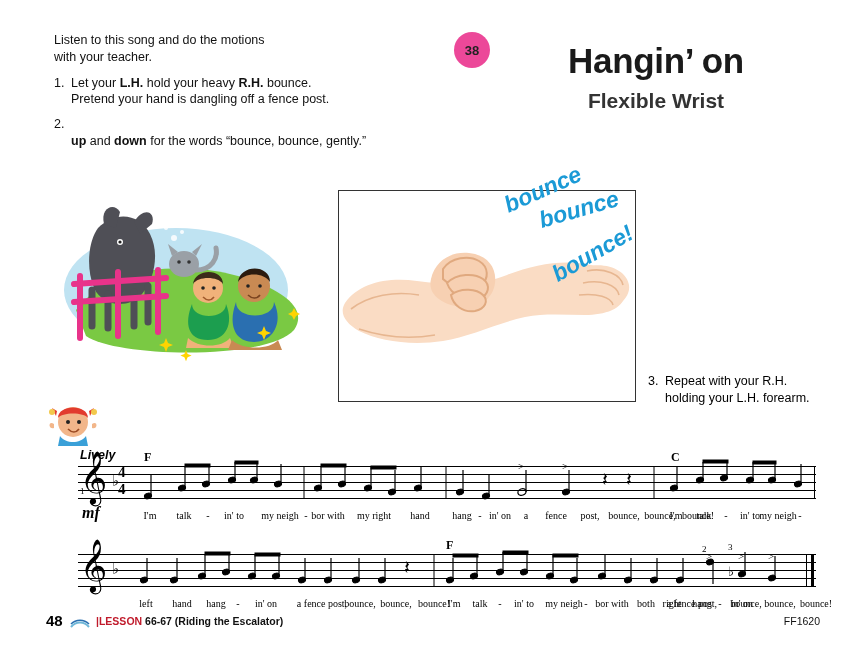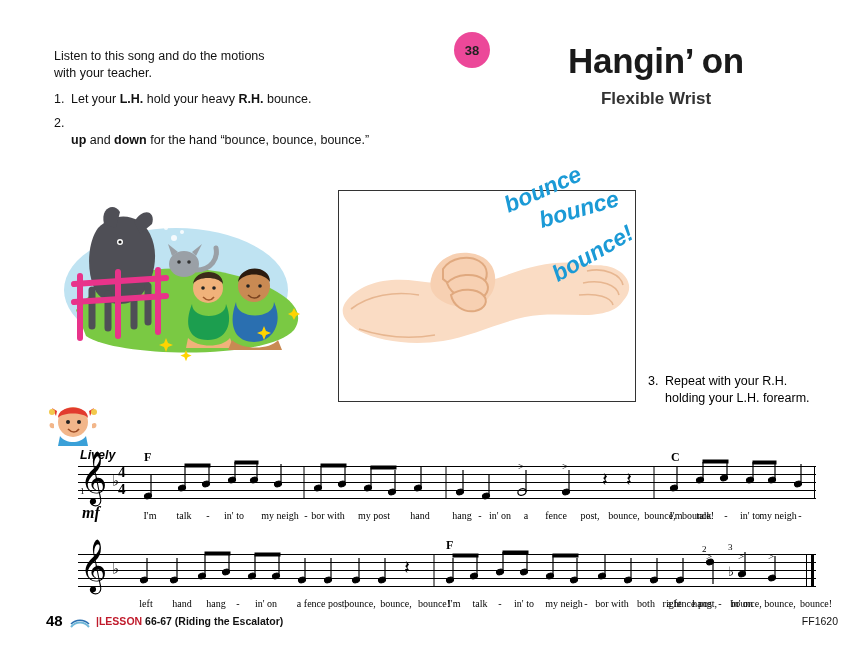--- a/index.html
+++ b/index.html
@@ -19,21 +19,21 @@
     position: absolute;
     left: 0; top: 0;
     width: 864px;
     height: 648px;
   }
 
   
   .instructions {
     position: absolute;
     left: 54px;
-    top: 48px;
+    top: 32px;
     width: 420px;
     font-size: 12.5px;
     line-height: 1.34;
     color: #111;
   }
   .instructions .intro {
     margin-bottom: 9px;
   }
   .numbered {
     display: flex;
@@ -60,21 +60,21 @@
   .title-main {
     font-family: "Liberation Sans", sans-serif;
     font-weight: bold;
     font-size: 35px;
     line-height: 1.06;
     letter-spacing: -0.3px;
     color: #1a1a1a;
     margin-top: 16px;
   }
   .title-sub {
-    font-size: 17px;
+    font-size: 21px;
     font-weight: bold;
     color: #333;
     margin-top: 10px;
   }
   .track-badge {
     position: absolute;
     left: -42px;
     top: 6px;
     width: 36px;
     height: 36px;
@@ -310,49 +310,50 @@
   }
   .footer-text .lesson {
     color: #c01a2b;
   }
   .footer-text .plain {
     color: #111;
     font-weight: bold;
   }
   .footer-code {
     position: absolute;
-    right: 26px;
+    right: 44px;
     top: 3px;
     font-size: 10.5px;
     color: #111;
   }
 </style>
 </head>
 <body>
 
 <div class="page">
 
   <div class="instructions">
     <div class="intro">
       <span>Listen to this song and do the motions</span><br>
       <span>with your teacher.</span>
     </div>
 
     <div class="numbered">
       <div class="num">1.</div>
       <div class="txt">
         <span>Let your </span><b class="bold">L.H.</b><span> hold your heavy </span><b class="bold">R.H.</b><span> bounce.</span><br>
+        <span>Pretend your hand is dangling off a fence post.</span>
       </div>
     </div>
 
     <div class="numbered">
       <div class="num">2.</div>
       <div class="txt">
         <br>
-        <b class="bold">up</b><span> and </span><b class="bold">down</b><span> for the hand “bounce, bounce, bounce.”</span>
+        <b class="bold">up</b><span> and </span><b class="bold">down</b><span> for the words “bounce, bounce, gently.”</span>
       </div>
     </div>
   </div>
 
   <div class="title-area">
     <div class="track-badge">38</div>
     <div class="title-main">
       <span>Hangin’ on</span><br>
     </div>
     <div class="title-sub">Flexible Wrist</div>
@@ -551,21 +552,21 @@
     <div class="barline-end" style="left:758px;"></div>
 
     <div class="lyric-row">
       <span class="lyric" style="left:94px;">I'm</span>
       <span class="lyric" style="left:128px;">talk</span>
       <span class="lyric" style="left:152px;">-</span>
       <span class="lyric" style="left:178px;">in' to</span>
       <span class="lyric" style="left:224px;">my neigh</span>
       <span class="lyric" style="left:250px;">-</span>
       <span class="lyric" style="left:272px;">bor with</span>
-      <span class="lyric" style="left:318px;">my post</span>
+      <span class="lyric" style="left:318px;">my right</span>
       <span class="lyric" style="left:364px;">hand</span>
       <span class="lyric" style="left:406px;">hang</span>
       <span class="lyric" style="left:424px;">-</span>
       <span class="lyric" style="left:444px;">in' on</span>
       <span class="lyric" style="left:470px;">a</span>
       <span class="lyric" style="left:500px;">fence</span>
       <span class="lyric" style="left:534px;">post,</span>
       <span class="lyric" style="left:568px;">bounce,</span>
       <span class="lyric" style="left:604px;">bounce,</span>
       <span class="lyric" style="left:642px;">bounce!</span>

